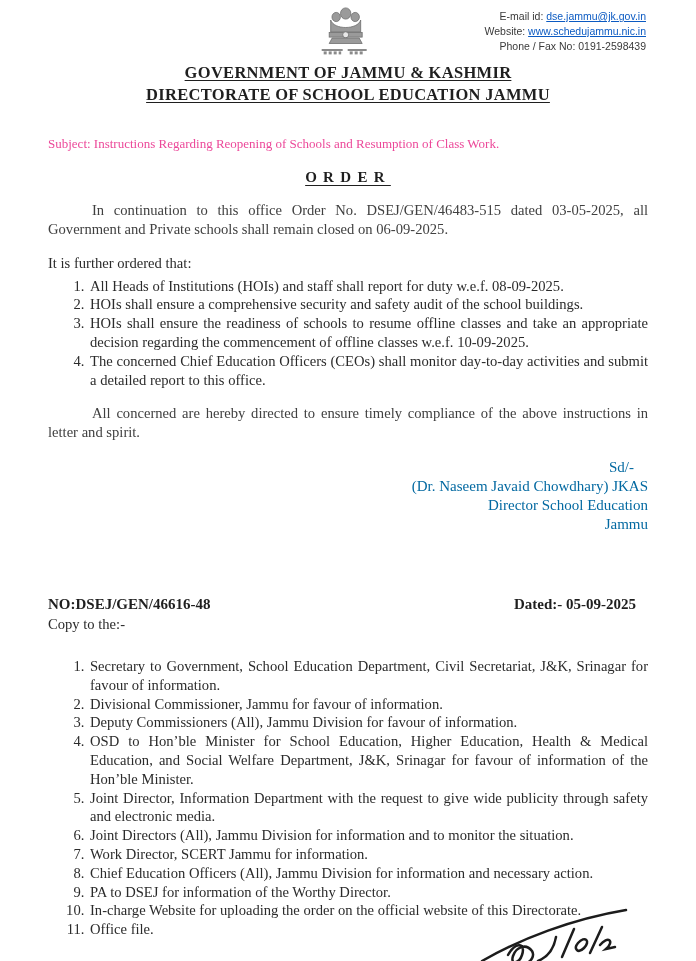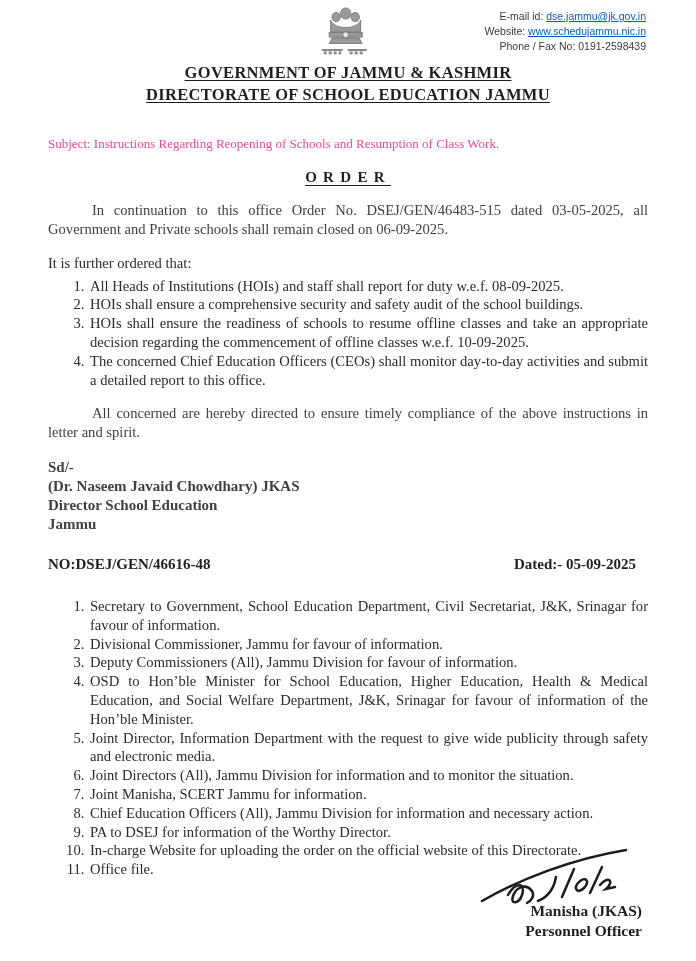--- a/index.html
+++ b/index.html
@@ -47,30 +47,30 @@
 
   .further { margin-top:16px; font-size:14.6px; color:#2b2b2b; }
 
   ol.doc-list {
     margin:5px 0 0 0; padding-left:40px;
     font-size:14.6px; line-height:18.8px; color:#2b2b2b;
   }
   ol.doc-list li { text-align:justify; padding-left:2px; }
 
   .sign-block {
-    text-align:left; font-weight:bold; margin-top:16px;
-    font-size:15px; line-height:19px; color:#404040;
+    text-align:right; font-weight:normal; margin-top:16px;
+    font-size:15px; line-height:19px; color:#0369a1;
   }
   .sign-block .sd { padding-right:14px; }
 
   .ref-row {
     display:flex; justify-content:space-between; align-items:baseline;
     font-weight:bold; font-size:15px; margin-top:22px; color:#1f1f1f;text-align:right;
   }
-  .ref-row .dated { padding-right:12px; }
+  .ref-row .dated { padding-right:12px;margin-top:40px; }
 
   .copy-label { font-size:14.6px; margin-top:3px; color:#2b2b2b; }
 
   ol.copy-list { margin:24px 0 0 0; }
 
   .footer-sig {
     text-align:right; margin-top:-32px; padding-right:18px;
     position:relative; z-index:2; height:58px;
   }
   .footer-name {
@@ -144,29 +144,30 @@
     <div>(Dr. Naseem Javaid Chowdhary) JKAS</div>
     <div>Director School Education</div>
     <div>Jammu</div>
   </div>
 
   <div class="ref-row">
     <span>NO:DSEJ/GEN/46616-48</span>
     <span class="dated">Dated:- 05-09-2025</span>
   </div>
 
+  <div class="copy-label">Copy to the:-</div>
 
   <ol class="doc-list copy-list">
     <li>Secretary to Government, School Education Department, Civil Secretariat, J&amp;K, Srinagar for favour of information.</li>
     <li>Divisional Commissioner, Jammu for favour of information.</li>
     <li>Deputy Commissioners (All), Jammu Division for favour of information.</li>
     <li>OSD to Hon’ble Minister for School Education, Higher Education, Health &amp; Medical Education, and Social Welfare Department, J&amp;K, Srinagar for favour of information of the Hon’ble Minister.</li>
     <li>Joint Director, Information Department with the request to give wide publicity through safety and electronic media.</li>
     <li>Joint Directors (All), Jammu Division for information and to monitor the situation.</li>
-    <li>Joint Manisha, SCERT Jammu for information.</li>
+    <li>Work Director, SCERT Jammu for information.</li>
     <li>Chief Education Officers (All), Jammu Division for information and necessary action.</li>
     <li>PA to DSEJ for information of the Worthy Director.</li>
     <li>In-charge Website for uploading the order on the official website of this Directorate.</li>
     <li>Office file.</li>
   </ol>
 
   <div class="footer-sig">
     <svg width="152" height="58" viewBox="0 0 152 58" aria-hidden="true">
       <g fill="none" stroke="#1c1c1c" stroke-width="2.5" stroke-linecap="round">
         <path d="M4,54 C42,32 94,12 148,3"></path>

